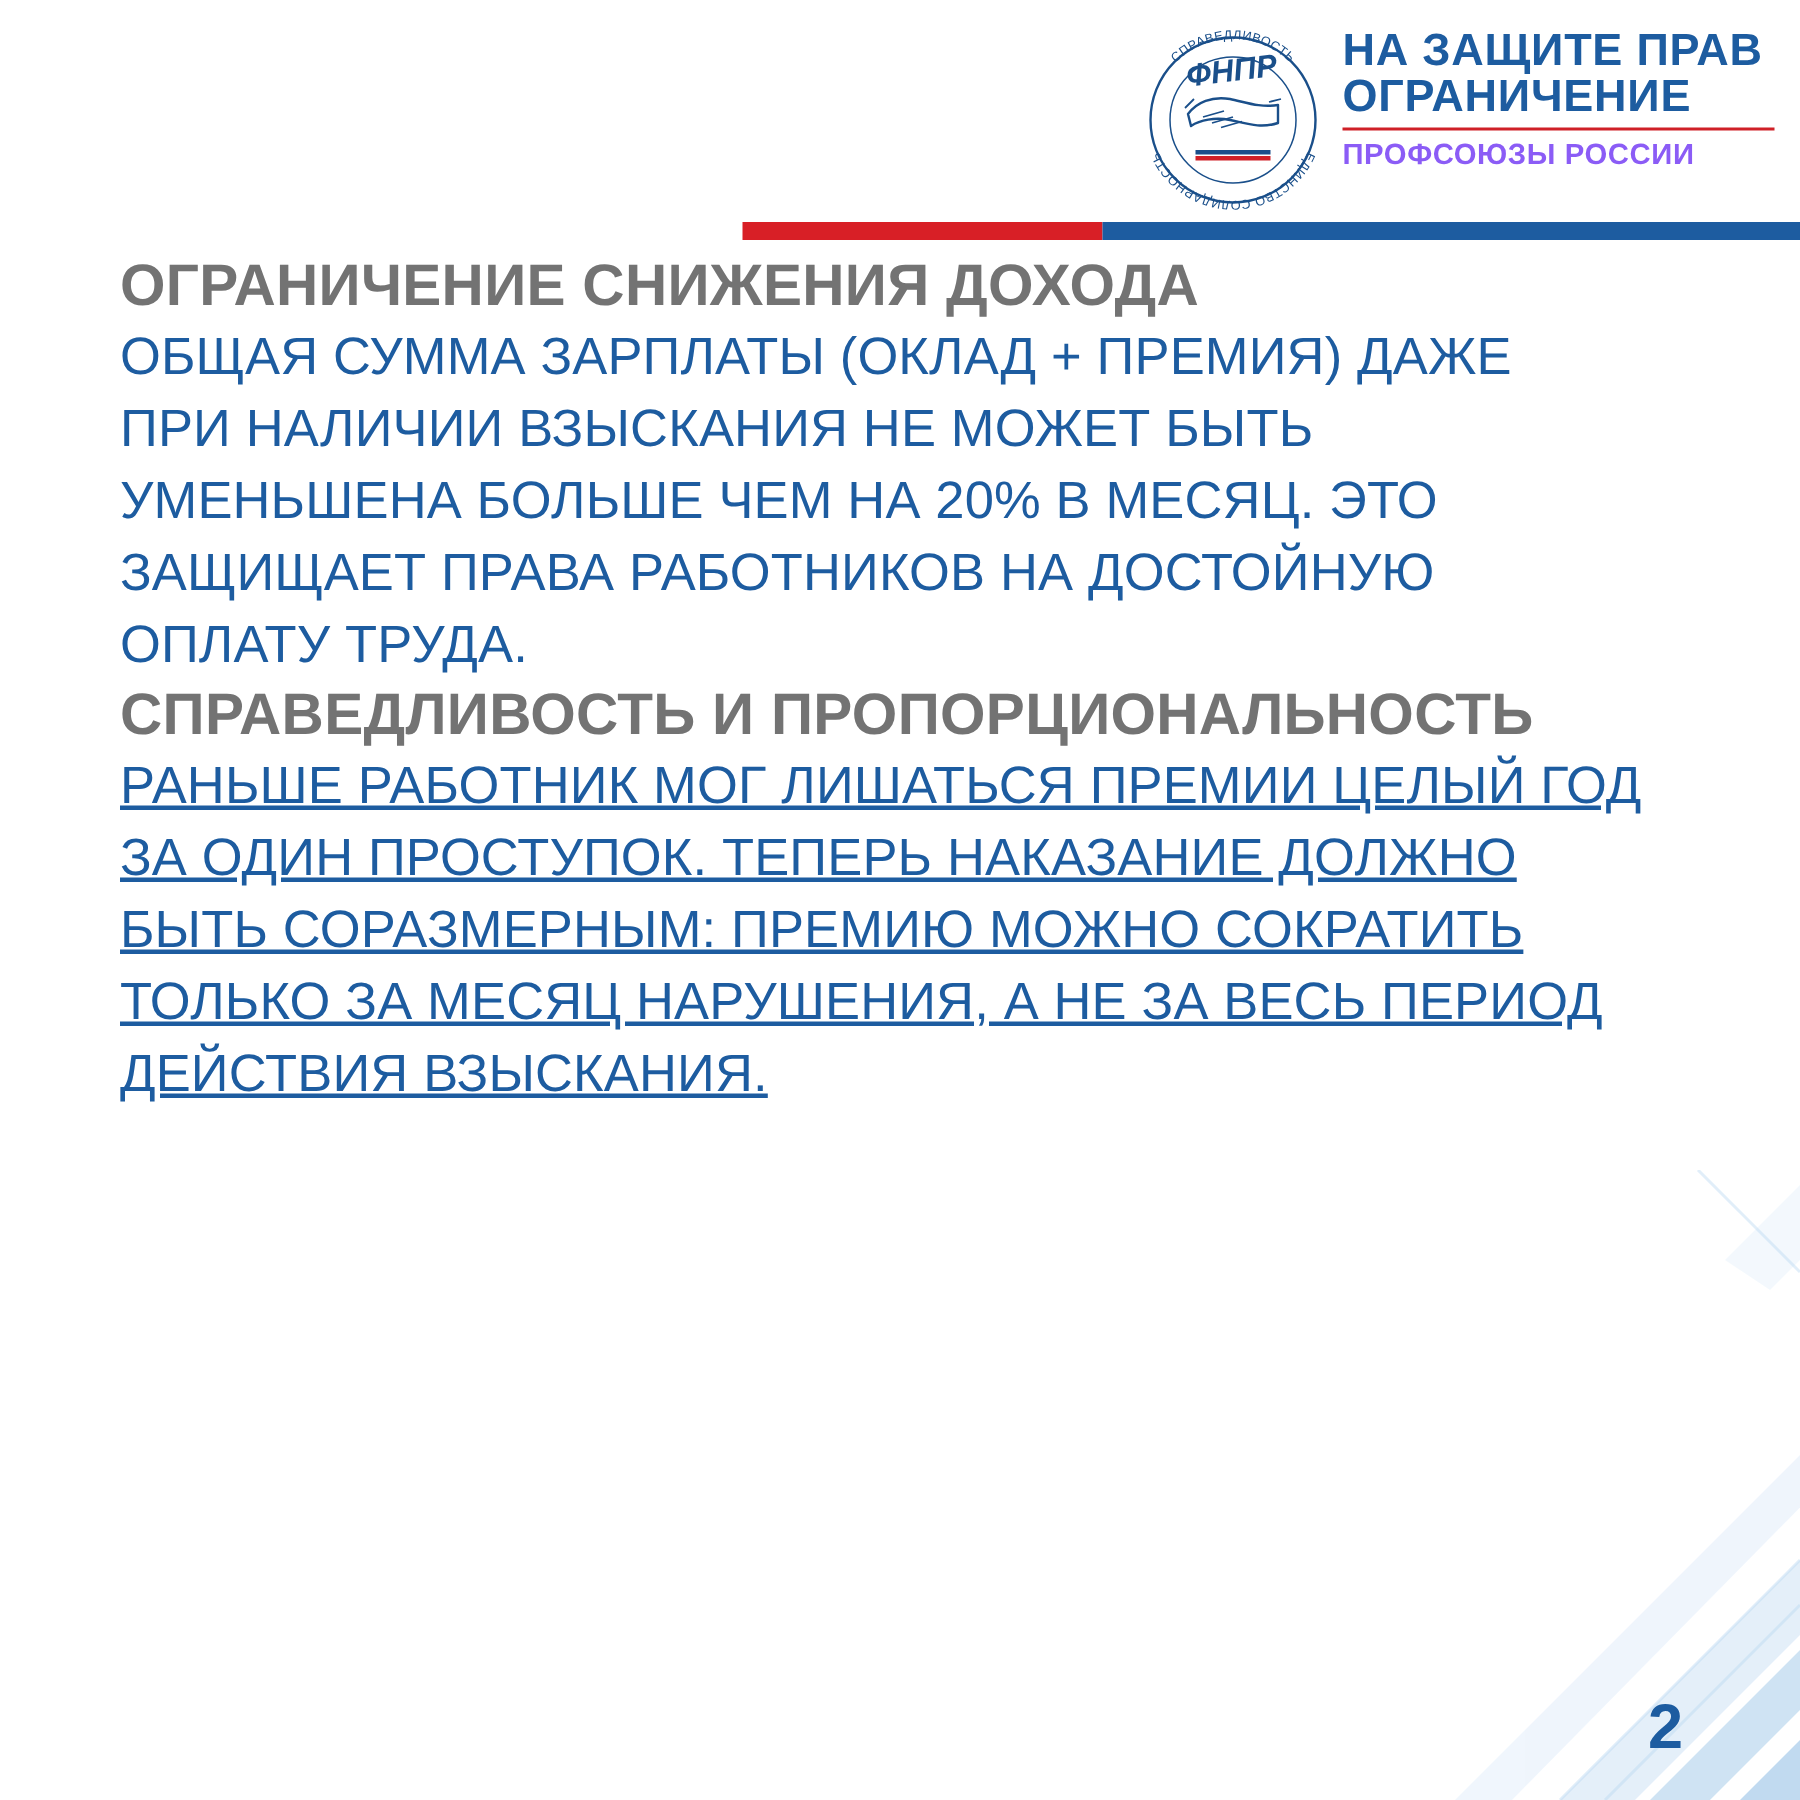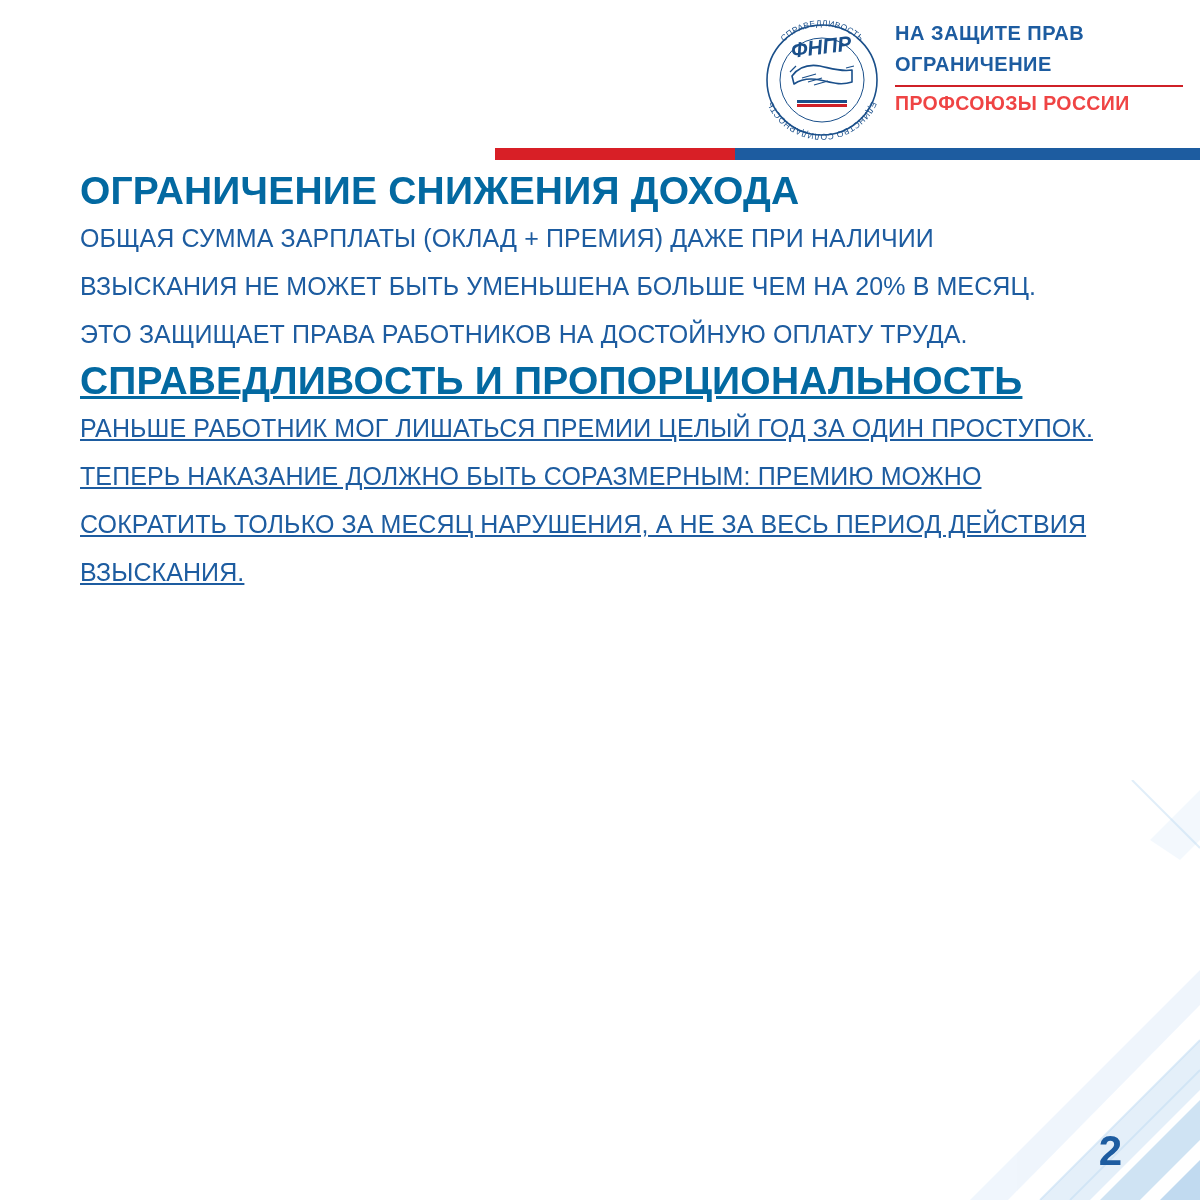--- a/index.html
+++ b/index.html
@@ -68,33 +68,33 @@
   .slogan {
     position: absolute;
     left: 165px;
     top: 18px;
     width: 295px;
     text-align: left;
   }
   .slogan-line {
     color: #1d5ca0;
     font-weight: bold;
-    font-size: 20px;
+    font-size: 30px;
     line-height: 31px;
     letter-spacing: .5px;
     white-space: nowrap;
   }
   .slogan-rule {
     margin: 5px 0 5px 0;
     height: 2px;
     width: 288px;
     background: #cf2027;
   }
   .slogan-sub {
-    color: #ef4444;
+    color: #8b5cf6;
     font-weight: bold;
     font-size: 19.5px;
     letter-spacing: .4px;
     white-space: nowrap;
   }
 
   
   .divider {
     position: absolute;
     left: 495px;
@@ -122,39 +122,39 @@
   
   .content {
     position: absolute;
     left: 80px;
     top: 168px;
     width: 1040px;
   }
 
   h1.section-title {
     margin: 0;
-    color: #0369a1;
+    color: #737373;
     font-size: 39px;
     font-weight: bold;
     letter-spacing: .2px;
     line-height: 46px;
   }
 
   p.body-text {
     margin: 0;
     color: #1d5ca0;
-    font-size: 25px;
+    font-size: 35px;
     line-height: 48px;
     letter-spacing: .1px;
     font-weight: normal;
   }
 
   .block-1-title { margin-top: 0; }
   .block-1-text  { margin-top: 80px; max-width: 1000px; }
-  .block-2-title { margin-top: 110px; text-decoration: underline; }
+  .block-2-title { margin-top: 110px; }
   .block-2-text  { margin-top: 80px; max-width: 1030px; text-decoration: underline; }
 
   
   .page-number {
     position: absolute;
     right: 78px;
     bottom: 28px;
     color: #1d5ca0;
     font-size: 42px;
     font-weight: bold;

